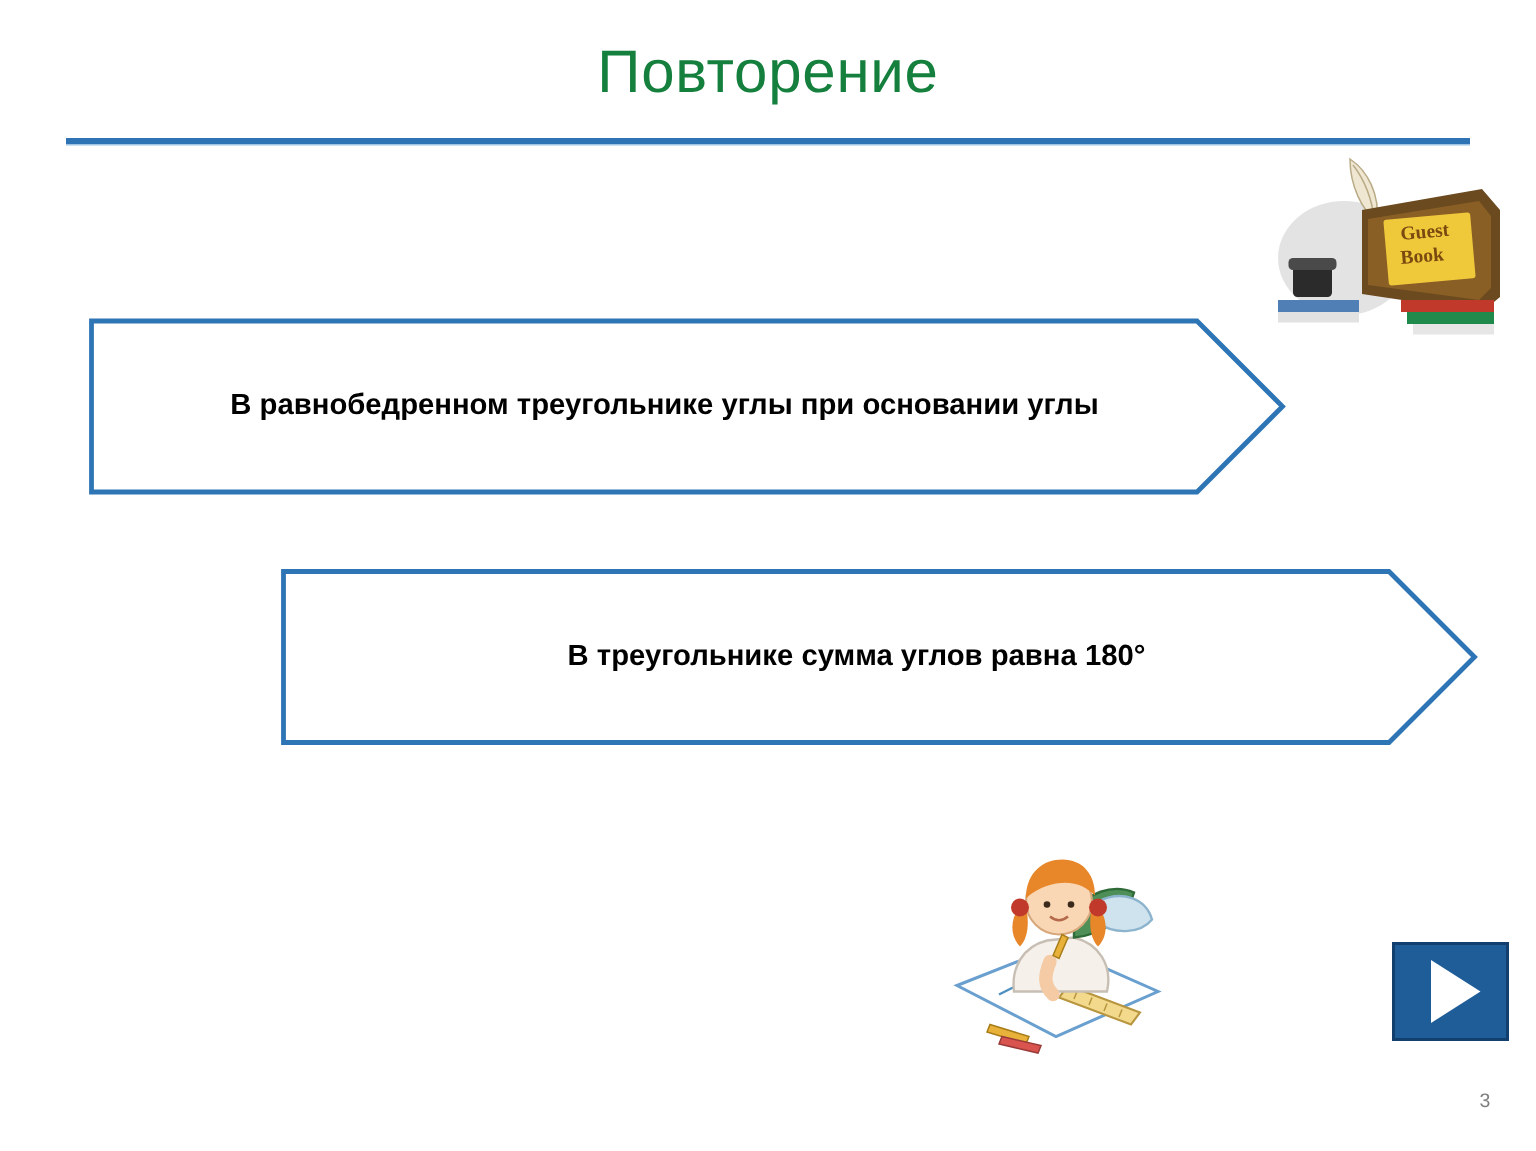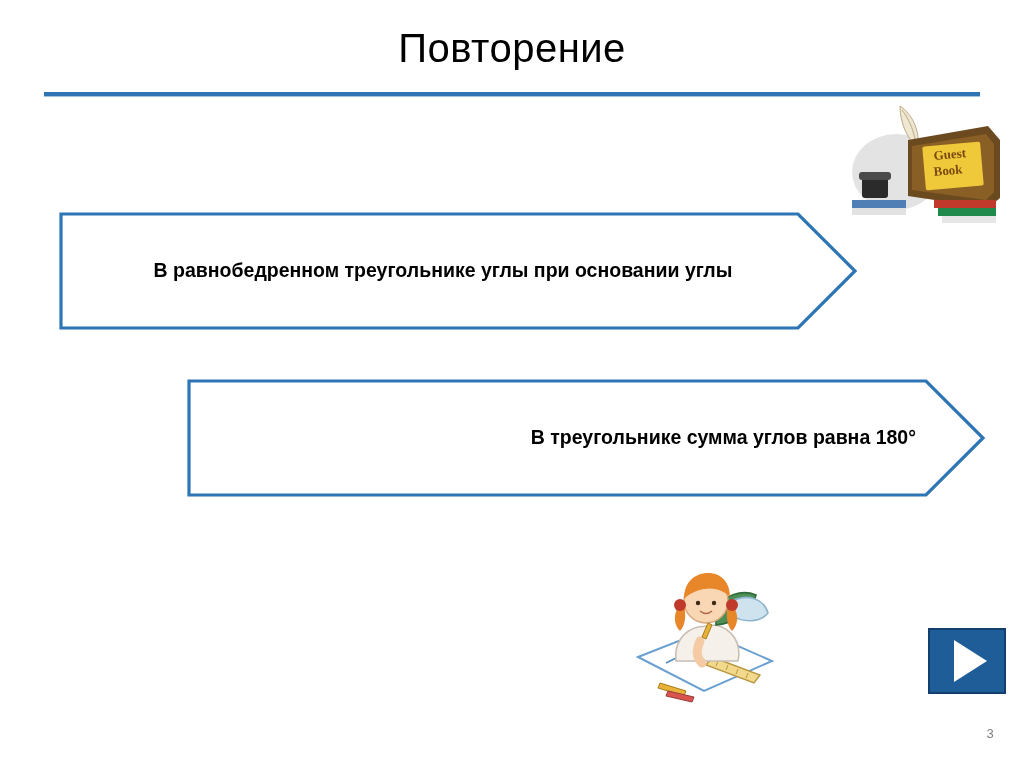--- a/index.html
+++ b/index.html
@@ -20,21 +20,21 @@
 
   
   .slide-title {
     position: absolute;
     left: 0;
     top: 26px;
     width: 1024px;
     text-align: center;
     font-size: 40px;
     font-weight: 400;
-    color: #000000;
+    color: #15803d;
     letter-spacing: 0.5px;
     font-family: "Liberation Sans", sans-serif;
   }
   .title-rule {
     position: absolute;
     left: 44px;
     top: 92px;
     width: 936px;
     height: 4px;
     background: #2e74b5;
@@ -79,21 +79,20 @@
     left: 58px;
     top: 211px;
     width: 800px;
     height: 120px;
   }
   #banner2 {
     left: 186px;
     top: 378px;
     width: 800px;
     height: 120px;
-    justify-content: flex-end;
   }
 
   
   .guest-book-art {
     position: absolute;
     left: 838px;
     top: 100px;
     width: 166px;
     height: 130px;
   }

